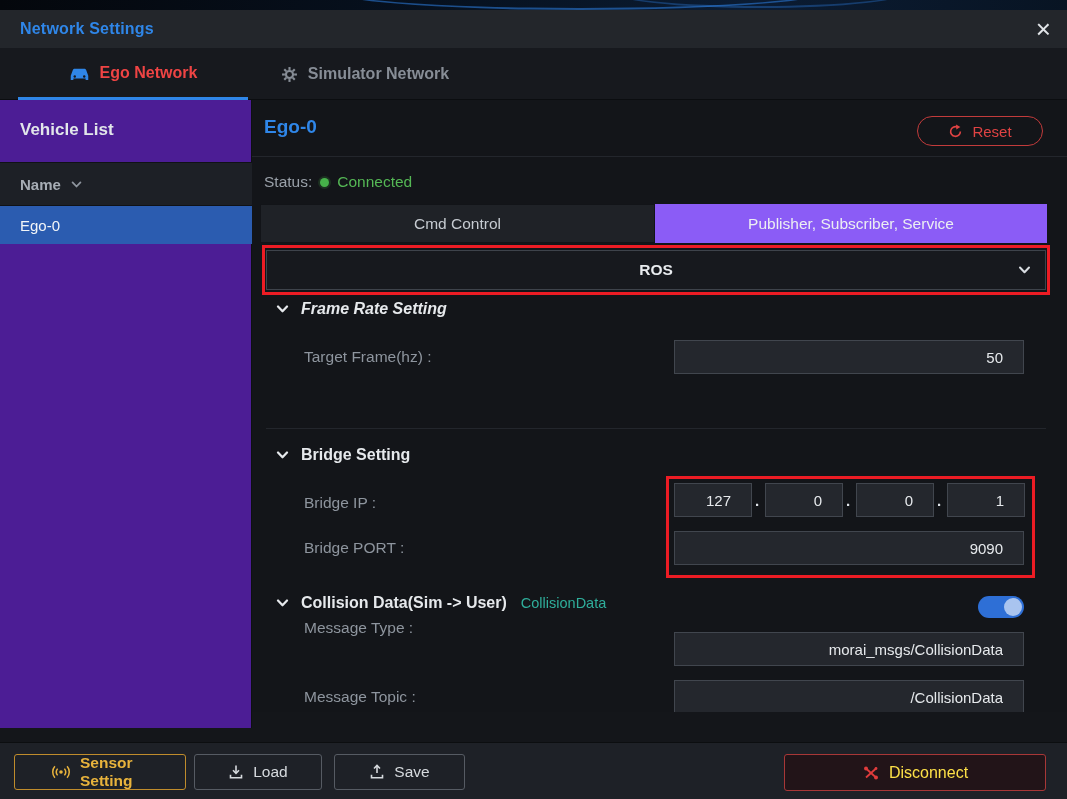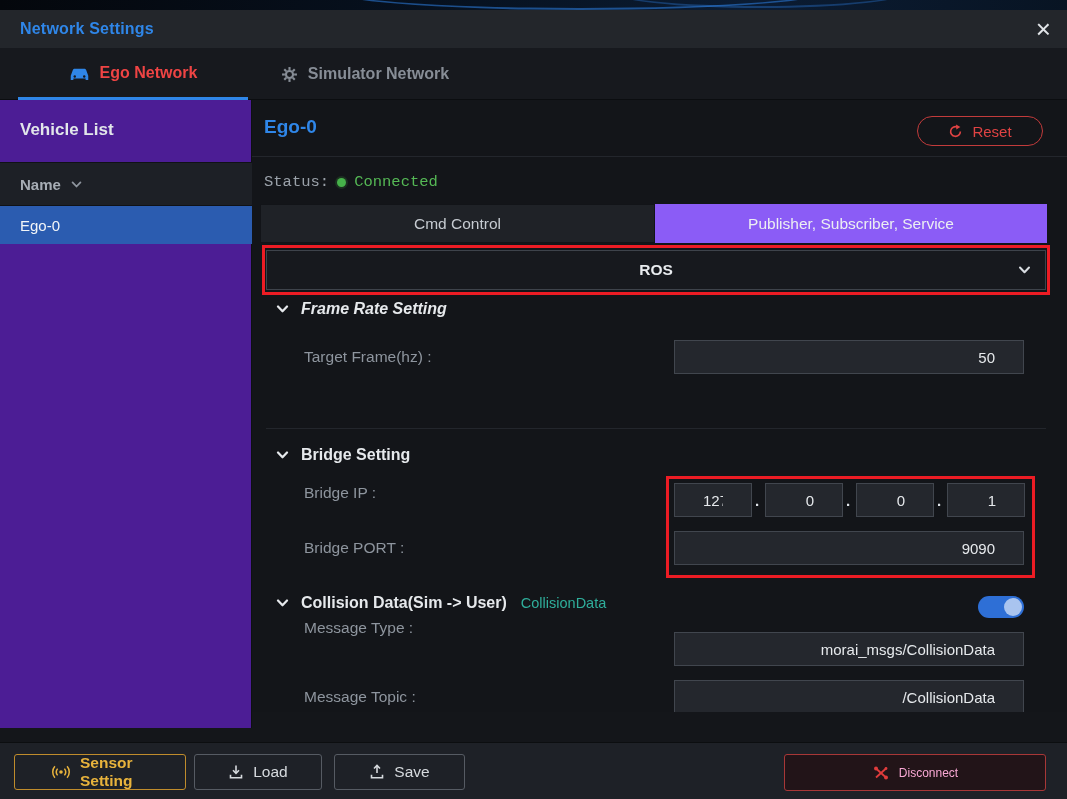--- a/index.html
+++ b/index.html
@@ -34,72 +34,72 @@
   .sidebar { position:absolute; left:0; top:100px; width:252px; height:628px; background:#4c1d95; border-right:1px solid #0e1013; }
   .sidebar-title { position:absolute; left:20px; top:20px; color:#e2e6ea; font-size:17px; font-weight:700; }
   .name-header { position:absolute; left:0; top:62px; width:252px; height:44px; background:#1d2026; border-top:1px solid #101216; border-bottom:1px solid #101216; display:flex; align-items:center; gap:10px; padding-left:20px; color:#a7adb5; font-size:15px; font-weight:700; cursor:pointer; }
   .vehicle-item { position:absolute; left:0; top:106px; width:252px; height:38px; background:#2b5cb0; display:flex; align-items:center; padding-left:20px; color:#f2f5f8; font-size:15px; cursor:pointer; }
 
   
   .main { position:absolute; left:252px; top:100px; width:815px; height:612px; background:#131519; overflow:hidden; }
   .ego-title { position:absolute; left:12px; top:16px; color:#2f86e8; font-size:19px; font-weight:700; }
   .reset-btn { position:absolute; left:665px; top:16px; width:126px; height:30px; border:1px solid #c23b3b; border-radius:15px; display:flex; align-items:center; justify-content:center; gap:9px; color:#e04343; font-size:15px; cursor:pointer; background:transparent; }
   .main-divider { position:absolute; left:0; top:56px; width:815px; height:1px; background:#23262c; }
-  .status-row { position:absolute; left:12px; top:68px; height:28px; display:flex; align-items:center; gap:8px;font-family:Liberation Mono, monospace; }
+  .status-row { position:absolute; left:12px; top:68px; height:28px; display:flex; align-items:center; gap:8px; }
   .status-label { color:#9aa1a9; font-size:15.5px; }
   .status-dot { width:9px; height:9px; border-radius:50%; background:#46b24a; box-shadow:0 0 0 2px rgba(70,178,74,.18); }
   .status-value { color:#55b855; font-size:15.5px; }
 
   .subtab { position:absolute; top:104px; height:39px; display:flex; align-items:center; justify-content:center; font-size:15.5px; cursor:pointer; }
   #subtab-cmd { left:8px; width:395px; background:#1f2227; color:#c6cbd1; border:1px solid #121418; }
   #subtab-pub { left:403px; width:392px; background:#8b5cf6; color:#eceff2; }
 
   .dropdown { position:absolute; left:14px; top:150px; width:780px; height:40px; background:#17191e; border:1px solid #3e434b; display:flex; align-items:center; justify-content:center; color:#e9ecef; font-size:15.5px; font-weight:700; cursor:pointer; }
   .dropdown .chev { position:absolute; right:14px; display:flex; color:#d9dde2; }
 
   .section-header { position:absolute; display:flex; align-items:center; gap:12px; color:#e6e9ec; font-size:16px; font-weight:700; cursor:pointer; }
   #sec1-header { left:24px; top:200px;font-style:italic; }
   #sec2-header { left:24px; top:346px; }
   #sec3-header { left:24px; top:494px; }
   .sec-tag { color:#2fae9b; font-size:14.5px; font-weight:400; margin-left:2px; }
   .sec-chev { display:flex; color:#e6e9ec; }
 
   .field-label { position:absolute; left:52px; color:#8e959e; font-size:15.5px; }
-  .tinput { position:absolute; background:#24272d; border:1px solid #41464e; color:#e6e9ec; font-size:15px; text-align:right; padding:0 28px; height:34px; font-family:"Liberation Sans", sans-serif; outline:none; }
+  .tinput { position:absolute; background:#24272d; border:1px solid #41464e; color:#e6e9ec; font-size:15px; text-align:right; padding:0 20px; height:34px; font-family:"Liberation Sans", sans-serif; outline:none; }
   #inp-frame { left:422px; top:240px; width:350px; }
   #lbl-frame { top:248px; }
   .divider2 { position:absolute; left:14px; top:328px; width:780px; height:1px; background:#23262c; }
   #ip-1 { left:422px; top:383px; width:78px; }
   #ip-2 { left:513px; top:383px; width:78px; }
   #ip-3 { left:604px; top:383px; width:78px; }
   #ip-4 { left:695px; top:383px; width:78px; }
   .ip-dot { position:absolute; top:392px; color:#dfe3e8; font-size:15px; font-weight:700; }
   #dot-1 { left:503px; } #dot-2 { left:594px; } #dot-3 { left:685px; }
-  #lbl-ip { top:384px; }
+  #lbl-ip { top:394px; }
   #inp-port { left:422px; top:431px; width:350px; }
   #lbl-port { top:439px; }
   #inp-msgtype { left:422px; top:532px; width:350px; }
   #lbl-msgtype { top:519px; }
   #inp-msgtopic { left:422px; top:580px; width:350px; }
   #lbl-msgtopic { top:588px; }
 
   .toggle { position:absolute; left:726px; top:496px; width:46px; height:22px; border-radius:11px; background:#2e6fd6; cursor:pointer; }
   .toggle .knob { position:absolute; right:2px; top:2px; width:18px; height:18px; border-radius:50%; background:#a9c4ef; }
 
   .annotation { position:absolute; border:3px solid #ed1c24; pointer-events:none; z-index:5; }
   #ann-ros { left:10px; top:145px; width:788px; height:50px; }
   #ann-bridge { left:414px; top:376px; width:369px; height:102px; }
 
   
   .footer { position:absolute; left:0; top:742px; width:1067px; height:57px; background:#1e2127; border-top:1px solid #0c0e10; }
   .fbtn { position:absolute; top:11px; height:36px; display:flex; align-items:center; justify-content:center; gap:9px; border-radius:3px; font-size:15.5px; cursor:pointer; }
   #btn-sensor { left:14px; width:172px; border:1px solid #bf8c2c; color:#e8b33c; font-weight:700;padding-left:36px; }
   #btn-load { left:194px; width:128px; border:1px solid #565b63; color:#d6dade; }
   #btn-save { left:334px; width:131px; border:1px solid #565b63; color:#d6dade; }
-  #btn-disconnect { left:784px; width:262px; height:37px; border:1px solid #a83737; color:#f9a8d4; background:#221418; font-size:12px; }
+  #btn-disconnect { left:784px; width:262px; height:37px; border:1px solid #a83737; color:#fde047; background:#221418; font-size:16px; }
   .icn { display:flex; align-items:center; }
 </style>
 </head>
 <body>
 
 <div class="screen">
 
   <div class="backdrop">
     <div class="backdrop-curve"></div>
     <div class="backdrop-curve2"></div>

